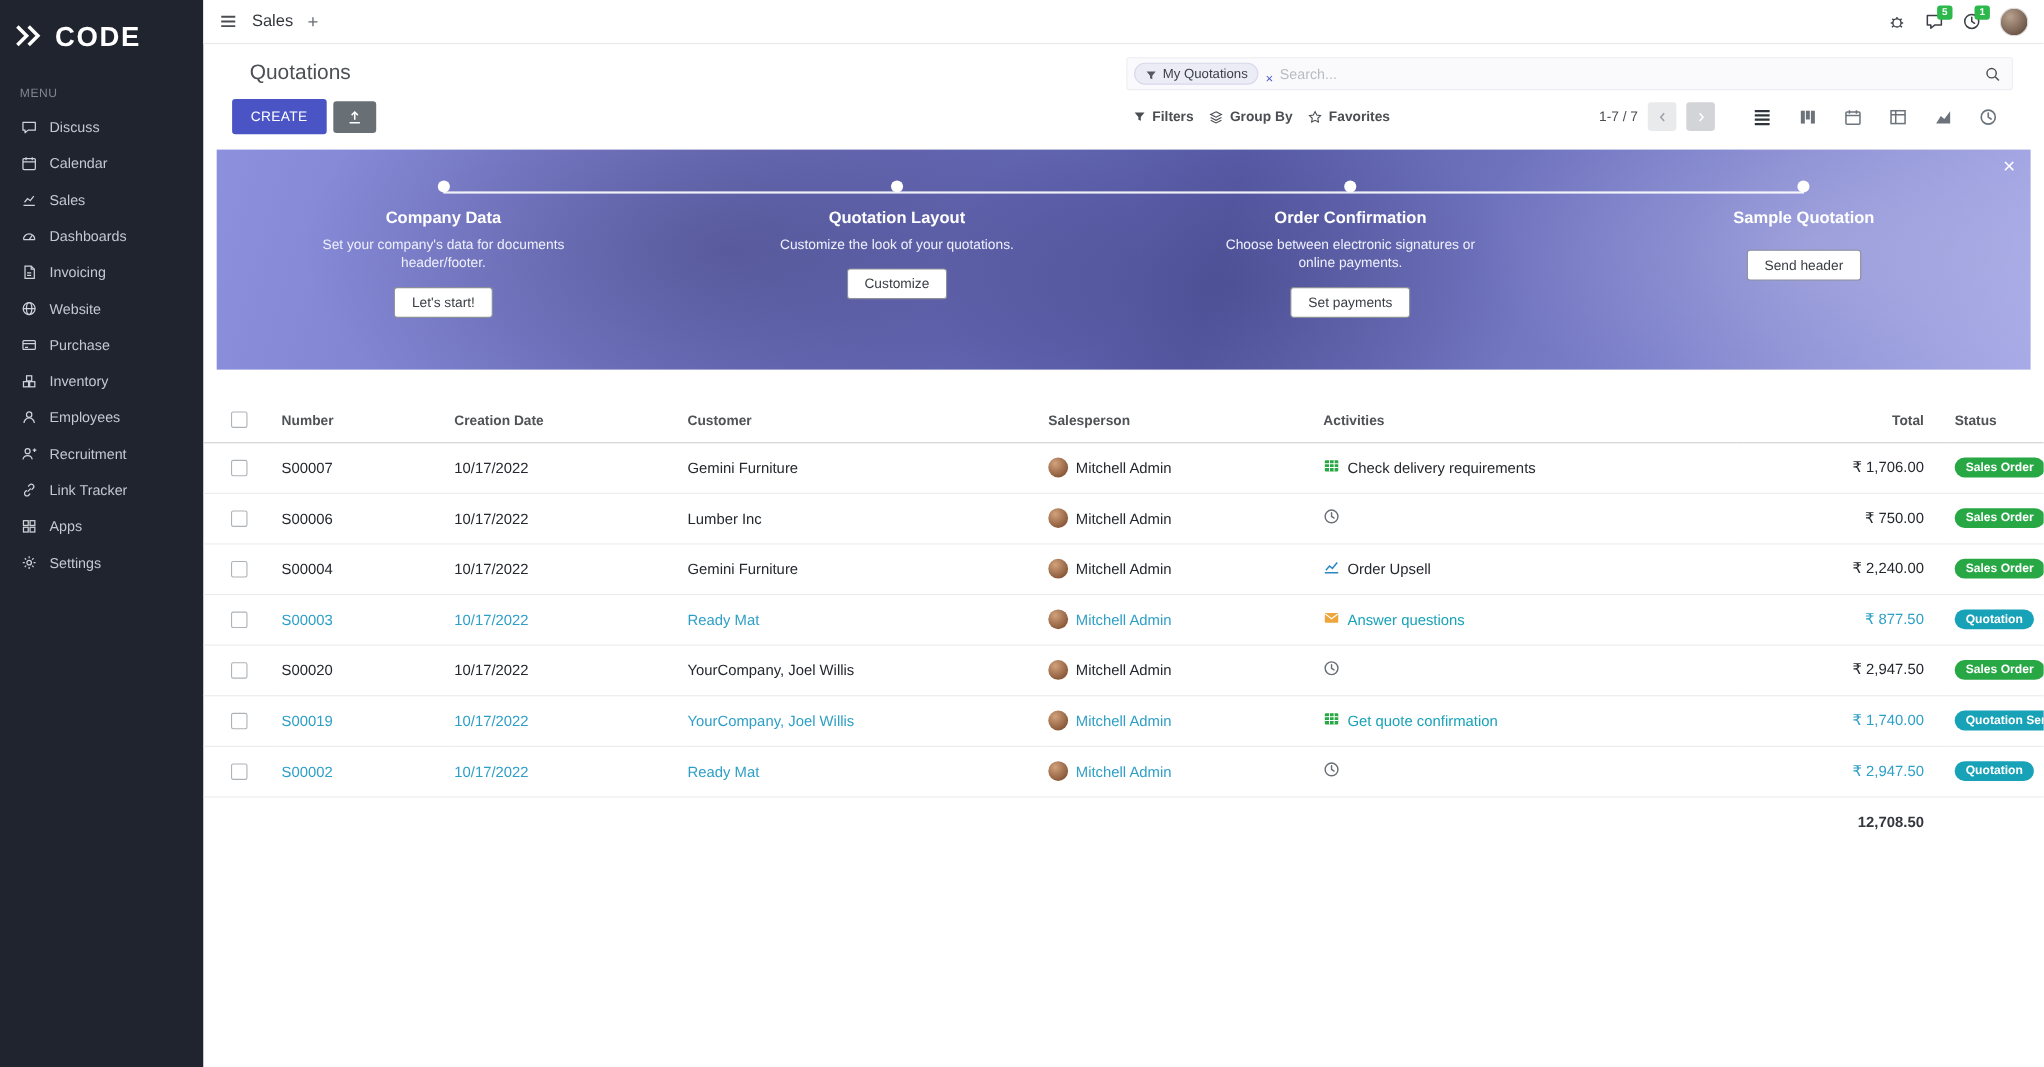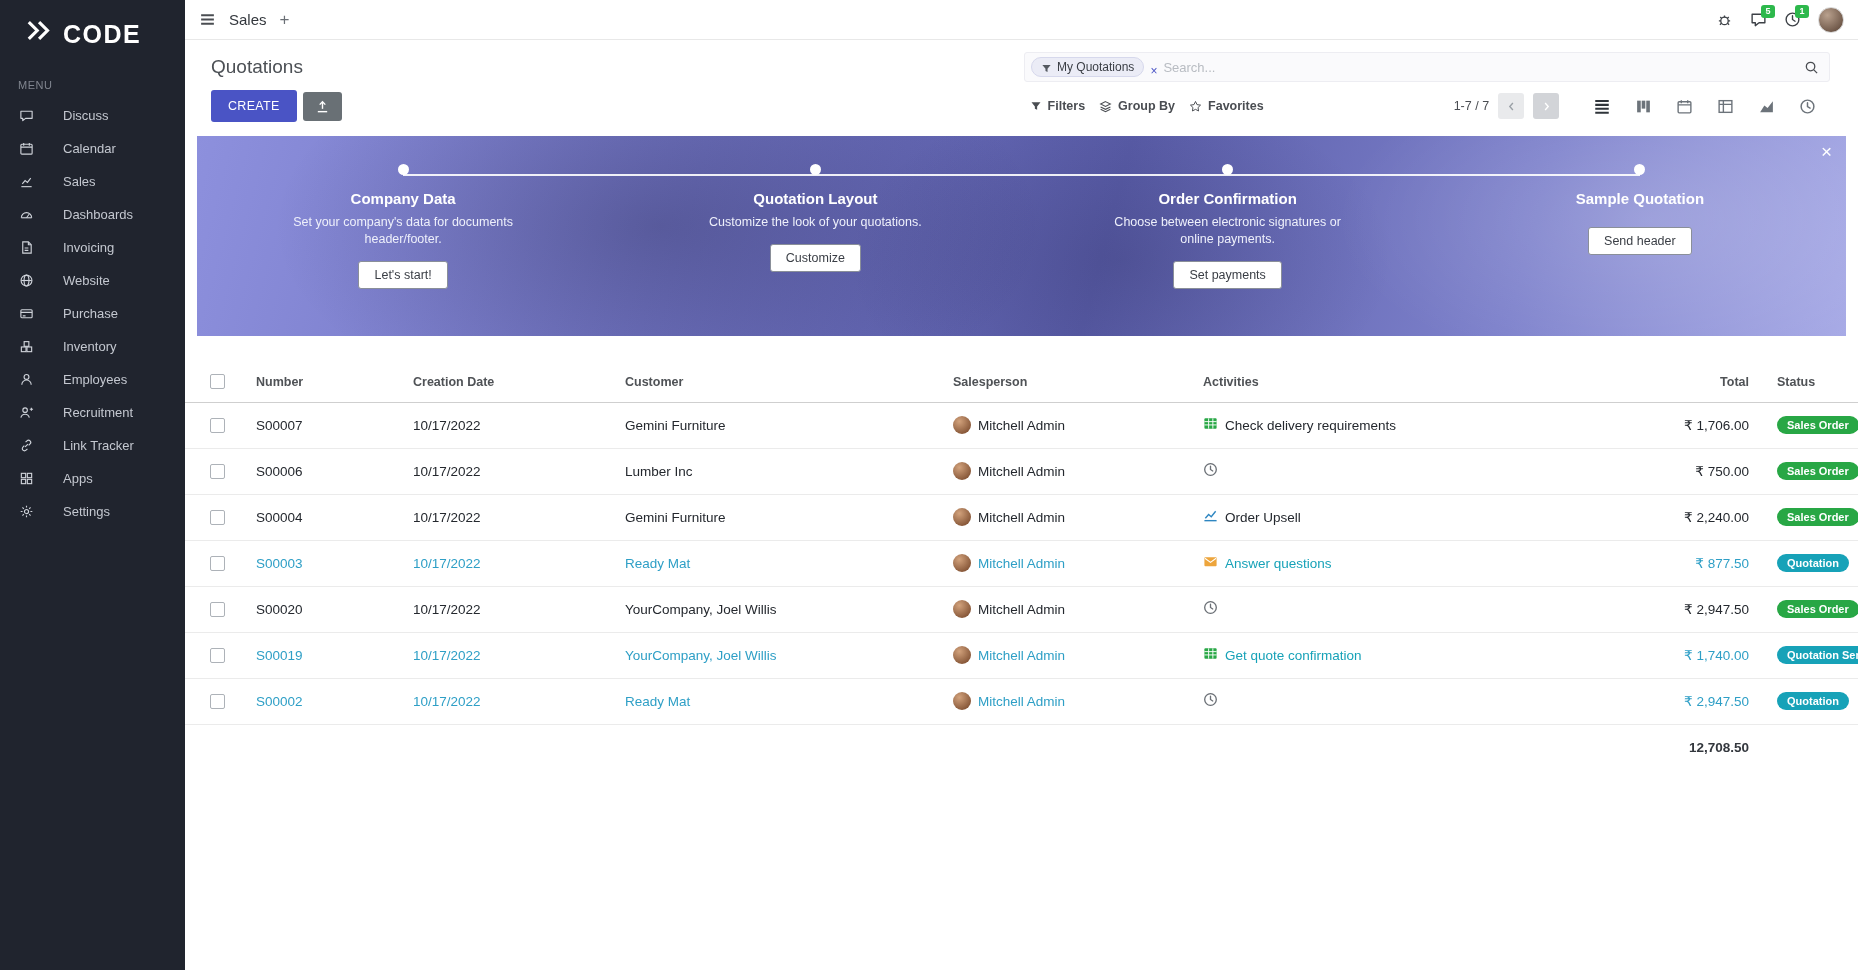--- a/index.html
+++ b/index.html
@@ -2,40 +2,40 @@
 <html><head>
 <meta charset="utf-8">
 <style>
   * { margin:0; padding:0; box-sizing:border-box; }
   html,body { width:1858px; height:970px; overflow:hidden; }
   body { font-family:"Liberation Sans","DejaVu Sans",sans-serif; background:#fff; color:#24282e; }
   .app { display:flex; width:1858px; height:970px; }
 
   
   .sidebar { width:185px; background:#20242e; flex-shrink:0; display:flex; flex-direction:column; }
-  .logo { display:flex; align-items:flex-start; gap:9px; padding:20px 18px 14px 26px; }
+  .logo { display:flex; align-items:center; gap:9px; padding:20px 18px 14px 13px; }
   .logo-text { color:#fff; font-size:25px; font-weight:700; letter-spacing:1.5px; }
   .menu-label { color:#80858f; font-size:11px; letter-spacing:.5px; padding:16px 18px 8px 18px; }
-  .nav-item { display:flex; align-items:center; gap:29px; height:33px; padding:0 18px; color:#c4c8d0; font-size:13px; cursor:pointer; }
+  .nav-item { display:flex; align-items:center; gap:11px; height:33px; padding:0 18px; color:#c4c8d0; font-size:13px; cursor:pointer; }
   .nav-ico { width:16px; display:flex; justify-content:center; }
   .nav-ico svg { stroke:#cfd3da; fill:none; stroke-width:1.2; }
 
   
   .main { flex:1; display:flex; flex-direction:column; background:#fff; min-width:0; }
 
   .topbar { height:40px; background:#fff; border-bottom:1px solid #e8e8e8; display:flex; align-items:center; padding:0 14px; flex-shrink:0; }
   .topbar-left { display:flex; align-items:center; gap:13px; }
   .app-name { font-size:15px; color:#33373d; }
   .topbar-right { margin-left:auto; display:flex; align-items:center; gap:17px; }
   .icon-wrap { position:relative; display:flex; align-items:center; cursor:pointer; }
   .mini-badge { position:absolute; top:-6px; right:-8px; background:#2db84c; color:#fff; font-size:9px; font-weight:700; min-width:14px; height:13px; line-height:13px; border-radius:3px; text-align:center; padding:0 2px; }
   .avatar { width:26px; height:26px; border-radius:50%; background:radial-gradient(circle at 35% 30%, #b9a18e, #6e5748 75%); border:1px solid #d8d8d8; cursor:pointer; }
 
   
-  .cp-row1 { display:flex; align-items:center; justify-content:space-between; padding:12px 28px 0 26px; }
+  .cp-row1 { display:flex; align-items:center; justify-content:space-between; padding:12px 28px 0 42px; }
   .page-title { font-size:19px; color:#4c5055; font-weight:400; }
   .searchbar { width:806px; height:30px; display:flex; align-items:center; background:#fafafc; border:1px solid #ededf2; border-radius:3px; padding:0 10px 0 6px; gap:6px; }
   .facet { display:flex; align-items:flex-end; gap:5px; background:#ebecf6; border:1px solid #d6d8ec; border-radius:12px; padding:2px 9px; font-size:12px; color:#3a3e45; cursor:pointer; }
   .facet svg { flex-shrink:0; }
   .facet-x { font-size:12px; color:#4a54c5; position:relative; top:4px; cursor:pointer; }
   .search-input { flex:1; border:none; background:transparent; outline:none; font-size:13px; color:#333; font-family:inherit; }
   .search-input::placeholder { color:#b8bcc2; }
 
   .cp-row2 { display:flex; align-items:center; padding:8px 28px 0 26px; }
   .btn-create { background:#4a54c5; color:#fff; border:none; border-radius:3px; font-size:12.5px; font-weight:400; letter-spacing:.3px; padding:9px 17px; cursor:pointer; font-family:inherit; }

